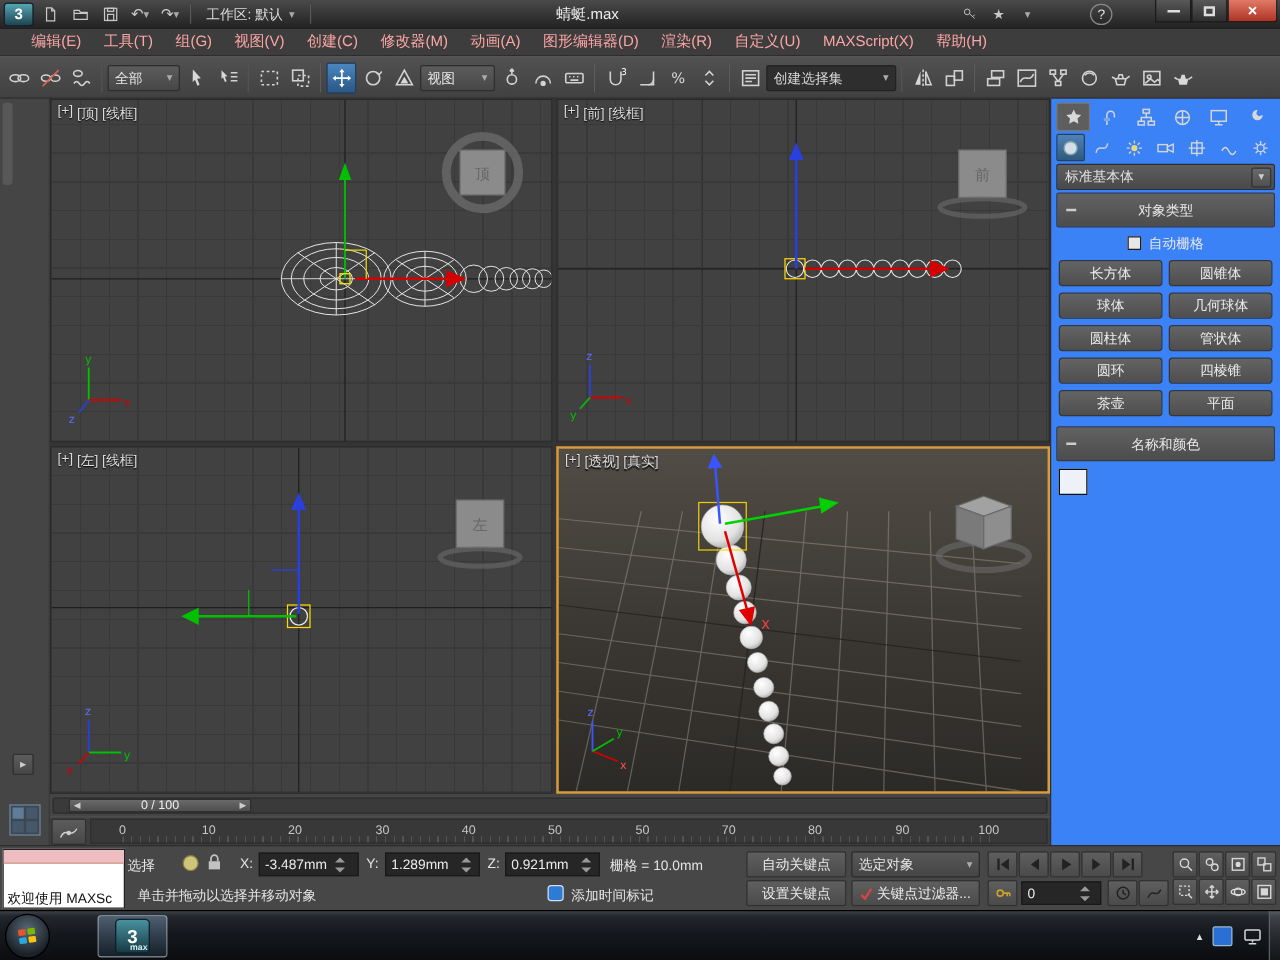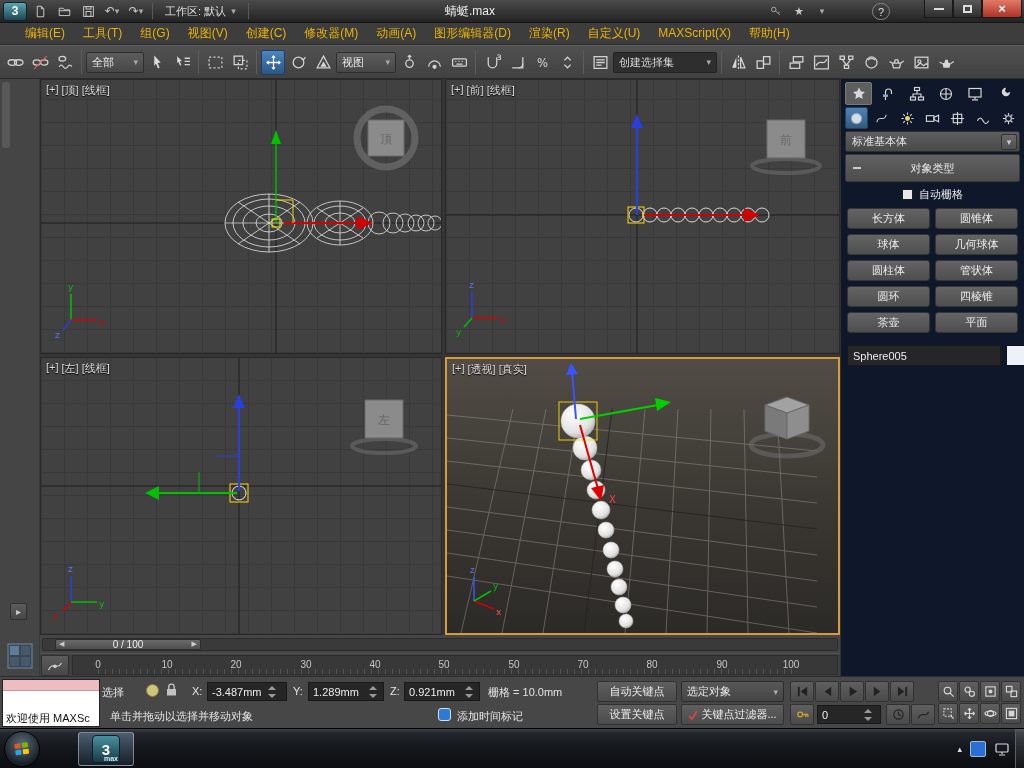--- a/index.html
+++ b/index.html
@@ -25,21 +25,21 @@
 .tbico{width:20px;height:18px;display:flex;align-items:center;justify-content:center;color:#c8c8c8;font-size:11px;border-radius:2px}
 .helpico{position:absolute;left:872px;top:3px;width:18px;height:17px;border-radius:9px;border:1px solid #888;display:flex;align-items:center;justify-content:center;color:#ddd;font-size:11px}
 .winbtns{position:absolute;right:2px;top:0;display:flex}
 .winbtn{width:29px;height:18px;display:flex;align-items:center;justify-content:center;background:linear-gradient(#585858,#2e2e2e);border:1px solid #1a1a1a;border-top:0}
 .winbtn .minbar{width:10px;height:2px;background:#ddd}
 .winbtn .maxbox{width:9px;height:8px;border:2px solid #ddd}
 .winbtn.close{width:40px;background:linear-gradient(#e07a66,#b03226);color:#fff;font-size:13px;font-weight:bold;border-bottom-right-radius:3px}
 
 
 .menubar{height:22px;background:#3d3d3d;border-bottom:1px solid #2d2d2d;display:flex;align-items:center;padding-left:16px}
-.mitem{padding:0 9px;line-height:21px;font-size:12px;color:#eab308;cursor:default}
+.mitem{padding:0 9px;line-height:21px;font-size:12px;color:#fca5a5;cursor:default}
 
 
 .toolbar{height:34px;background:linear-gradient(#515151,#414141);border-top:1px solid #5e5e5e;border-bottom:1px solid #2b2b2b;display:flex;align-items:center;padding:0 3px;gap:1px}
 .tbtn{width:24px;height:25px;display:flex;align-items:center;justify-content:center;border-radius:2px;flex:none}
 .tbtn svg{width:17px;height:17px;stroke:#d2d2d2;fill:none;stroke-width:1.2}
 .tbtn.active{background:linear-gradient(#4a86c0,#2a5684);border:1px solid #1d3f63}
 .tbtn.active svg{stroke:#fff}
 .tsep{width:1px;height:24px;background:#2e2e2e;border-right:1px solid #5d5d5d;margin:0 3px;flex:none}
 .tdd{height:21px;background:linear-gradient(#5c5c5c,#474747);border:1px solid #2e2e2e;border-radius:2px;display:flex;align-items:center;justify-content:space-between;padding:0 5px;font-size:11px;color:#e8e8e8;flex:none;gap:4px}
 .tfield{height:21px;background:#2e2e2e;border:1px solid #222;border-radius:2px;display:flex;align-items:center;justify-content:space-between;padding:0 5px;font-size:11px;color:#d8d8d8;flex:none;gap:16px}
@@ -57,21 +57,21 @@
  repeating-linear-gradient(90deg,#393939 0 1px,transparent 1px 23px),
  repeating-linear-gradient(0deg,#393939 0 1px,transparent 1px 23px),
  repeating-linear-gradient(90deg,#313131 0 1px,transparent 1px 115px),
  repeating-linear-gradient(0deg,#313131 0 1px,transparent 1px 115px)}
 .vp.persp{background:linear-gradient(#514c45 0%,#3a3732 55%,#2c2a27 100%)}
 .vp.active{border:2px solid #d89b3a}
 .vplabel{position:absolute;left:5px;top:3px;display:flex;gap:3px;font-size:11px;color:#dcdcdc;z-index:5;text-shadow:0 1px 1px #000}
 .vpcanvas{position:absolute;left:0;top:0}
 
 
-.cmdpanel{width:184px;flex:none;background:#0f172a;border-left:1px solid #303030;padding:3px 4px;display:flex;flex-direction:column;gap:2px}
+.cmdpanel{width:184px;flex:none;background:#3b82f6;border-left:1px solid #303030;padding:3px 4px;display:flex;flex-direction:column;gap:2px}
 .cprow{display:flex;gap:2px}
 .cptab{width:27px;height:23px;display:flex;align-items:center;justify-content:center;border-radius:2px}
 .cptab svg{width:16px;height:16px;stroke:#d5d5d5;fill:none;stroke-width:1.2}
 .cptab.active{background:#5e5e5e;border:1px solid #777}
 .cpcat{width:24px;height:22px;display:flex;align-items:center;justify-content:center;border-radius:2px}
 .cpcat svg{width:15px;height:15px;stroke:#d5d5d5;fill:none;stroke-width:1.2}
 .cpcat.active{background:linear-gradient(#4f82b8,#31597f);border:1px solid #24415c}
 .cpdd{height:21px;background:linear-gradient(#5e5e5e,#494949);border:1px solid #2e2e2e;border-radius:2px;display:flex;align-items:center;justify-content:space-between;padding:0 2px 0 6px;font-size:11px}
 .cpdd .arr{width:16px;height:16px;background:linear-gradient(#6a6a6a,#505050);border:1px solid #333;border-radius:2px;display:flex;align-items:center;justify-content:center;font-size:9px;color:#ccc}
 .rollh{height:28px;background:linear-gradient(#626262,#4c4c4c);border:1px solid #393939;border-radius:2px;display:flex;align-items:center;justify-content:center;font-size:11px;color:#eaeaea;position:relative}
@@ -761,22 +761,25 @@
         <div class="objbtn">圆锥体</div>
         <div class="objbtn">球体</div>
         <div class="objbtn">几何球体</div>
         <div class="objbtn">圆柱体</div>
         <div class="objbtn">管状体</div>
         <div class="objbtn">圆环</div>
         <div class="objbtn">四棱锥</div>
         <div class="objbtn">茶壶</div>
         <div class="objbtn">平面</div>
       </div>
+      <div class="rollh">
+        <span class="minus"></span>
+        <span>名称和颜色</span>
+      </div>
       <div class="namerow">
-        <input value="Sphere005" style="">
         <span class="swatch"></span>
       </div>
     </div>
   </div>
 
   <div class="statusbar">
     <div class="abs listener" style="left:2px;top:2px;width:98px;height:48px">
       <div class="macro"></div>
       <div class="listentext">欢迎使用 MAXSc</div>
     </div>

